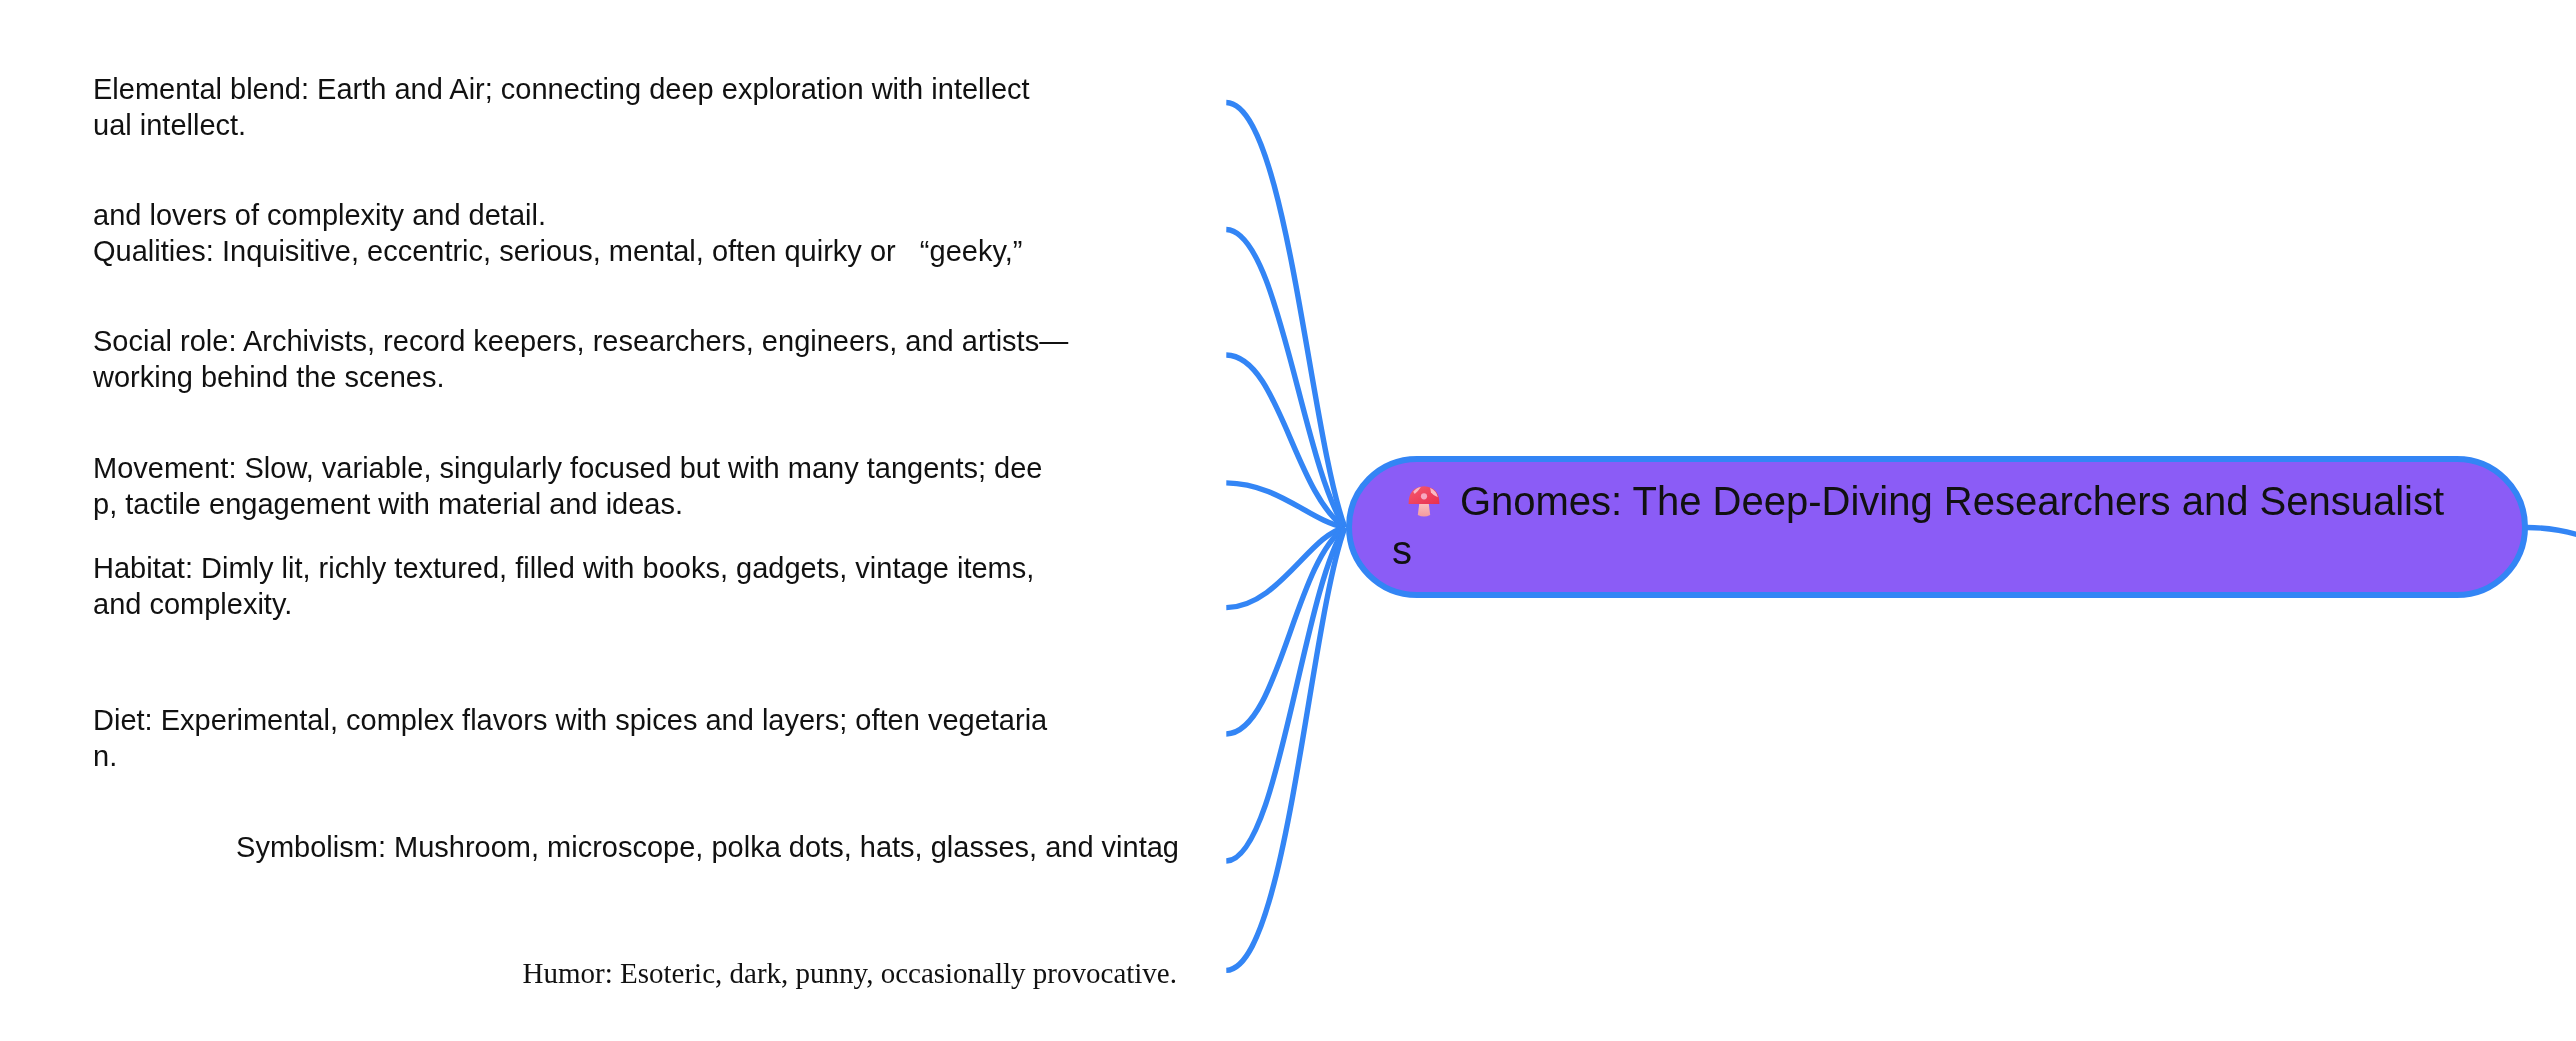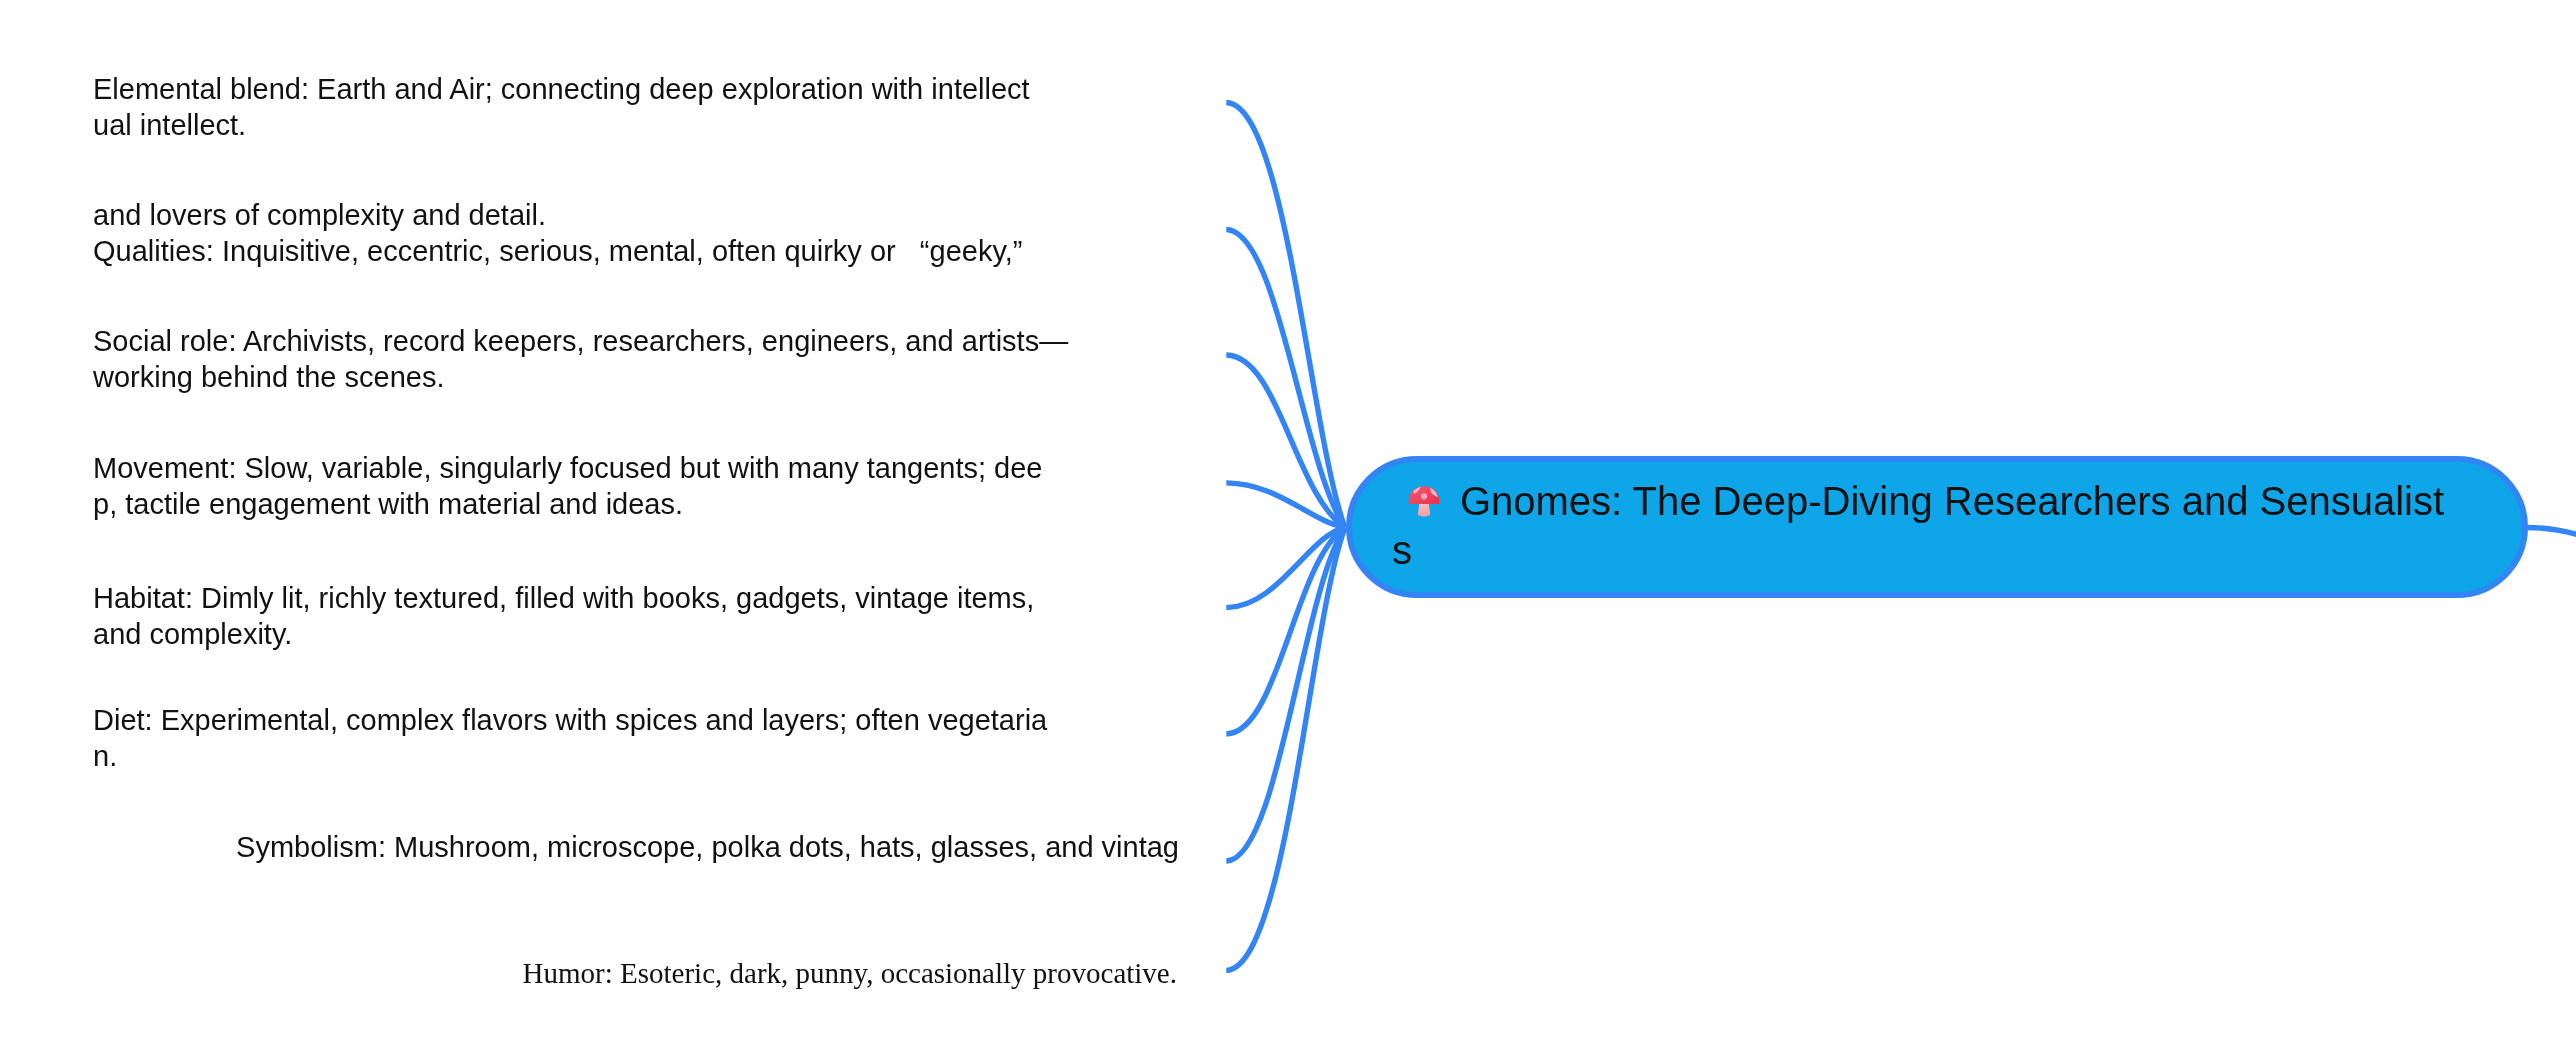--- a/index.html
+++ b/index.html
@@ -43,21 +43,21 @@
     }
     .central {
       position: absolute;
       left: 1338px;
       top: 456px;
       width: 1182px;
       height: 142px;
       box-sizing: border-box;
       border: 6.2px solid #3385f5;
       border-radius: 72px;
-      background: #0ea5e9;
+      background: #8b5cf6;
     }
     .central .title {
       position: absolute;
       left: 40px;
       top: 15.4px;
       width: 1094px;
       font-size: 40px;
       line-height: 49px;
       color: #111111;
     }
@@ -106,21 +106,21 @@
   <div class="topic" style="top:323px;">
     <span class="line">Social role: Archivists, record keepers, researchers, engineers, and artists—</span>
     <span class="line">working behind the scenes.</span>
   </div>
 
   <div class="topic" style="top:450px;">
     <span class="line">Movement: Slow, variable, singularly focused but with many tangents; dee</span>
     <span class="line">p, tactile engagement with material and ideas.</span>
   </div>
 
-  <div class="topic" style="top:580px;">
+  <div class="topic" style="top:550px;">
     <span class="line">Habitat: Dimly lit, richly textured, filled with books, gadgets, vintage items,</span>
     <span class="line">and complexity.</span>
   </div>
 
   <div class="topic" style="top:702px;">
     <span class="line">Diet: Experimental, complex flavors with spices and layers; often vegetaria</span>
     <span class="line">n.</span>
   </div>
 
   <div class="topic" style="top:829px;text-align:right;">

